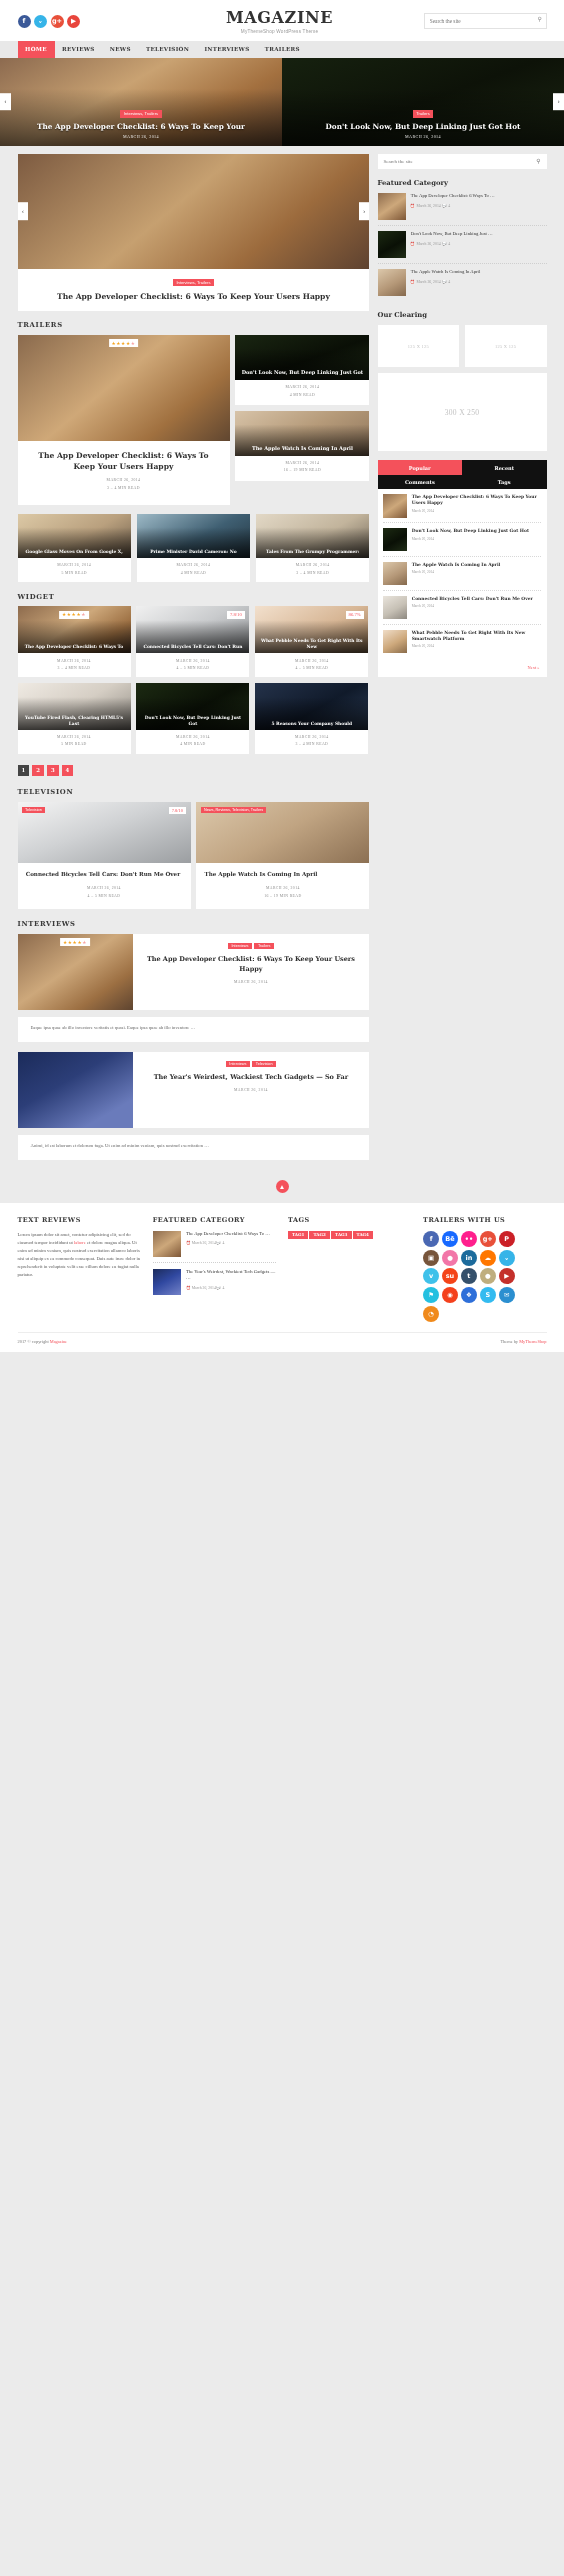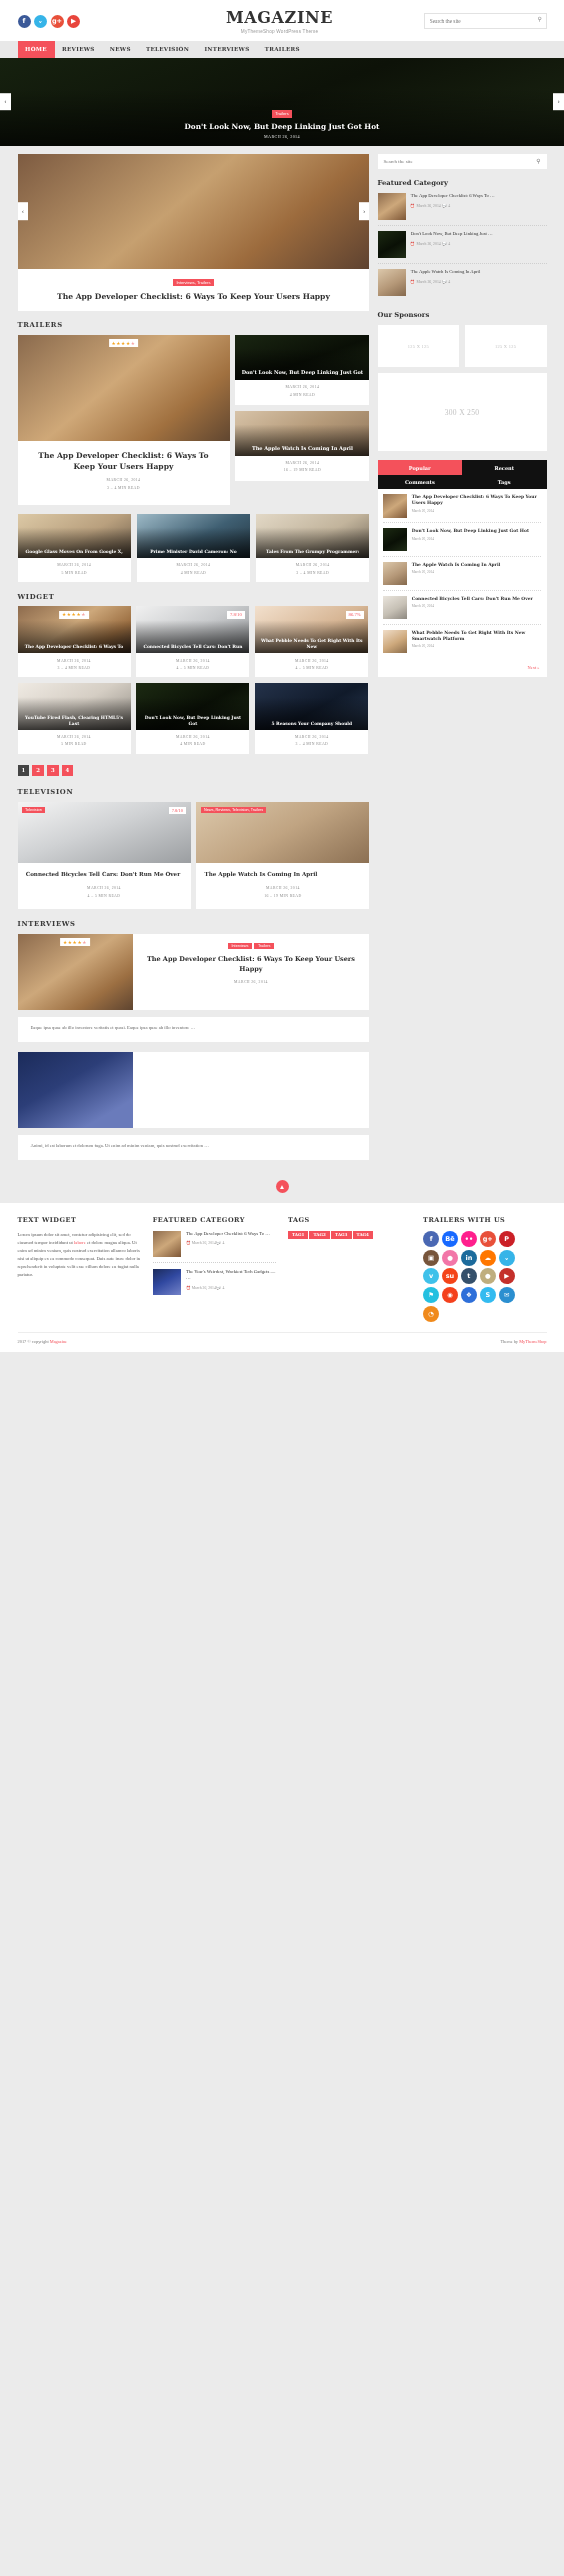--- a/index.html
+++ b/index.html
@@ -267,20 +267,28 @@
     <div class="nav-item">REVIEWS</div>
     <div class="nav-item">NEWS</div>
     <div class="nav-item">TELEVISION</div>
     <div class="nav-item">INTERVIEWS</div>
     <div class="nav-item">TRAILERS</div>
   </div>
 </div>
 
 <div class="topslider">
   <div class="sarrow l">‹</div>
+  <div class="tsl">
+    <div class="tsov"></div>
+    <div class="tcap">
+      <span class="tcat">Interviews, Trailers</span>
+      <div class="ttitle">The App Developer Checklist: 6 Ways To Keep Your</div>
+      <div class="tdate">MARCH 26, 2014</div>
+    </div>
+  </div>
   <div class="tsr">
     <div class="tsov"></div>
     <div class="tcap">
       <span class="tcat">Trailers</span>
       <div class="ttitle">Don't Look Now, But Deep Linking Just Got Hot</div>
       <div class="tdate">MARCH 26, 2014</div>
     </div>
   </div>
   <div class="sarrow r">›</div>
 </div>
@@ -486,20 +494,28 @@
           <span class="iv-cat">Trailers</span>
         </div>
         <div class="iv-title">The App Developer Checklist: 6 Ways To Keep Your Users Happy</div>
         <div class="iv-date">MARCH 26, 2014</div>
       </div>
     </div>
     <div class="iv-ex">Eaque ipsa quae ab illo inventore veritatis et quasi. Eaque ipsa quae ab illo inventore …</div>
 
     <div class="iv-card">
       <div class="iv-img b"></div>
+      <div class="iv-body">
+        <div class="iv-cats">
+          <span class="iv-cat">Interviews</span>
+          <span class="iv-cat">Television</span>
+        </div>
+        <div class="iv-title">The Year's Weirdest, Wackiest Tech Gadgets — So Far</div>
+        <div class="iv-date">MARCH 26, 2014</div>
+      </div>
     </div>
     <div class="iv-ex">Animi, id est laborum et dolorum fuga. Ut enim ad minim veniam, quis nostrud exercitation …</div>
   </div>
 
   <div class="col-side">
 
     <div class="ssearch">
       <input type="text" placeholder="Search the site" style="">
       <span class="mg">⚲</span>
     </div>
@@ -523,21 +539,21 @@
       <div class="frow" style="border-bottom:none;">
         <div class="fthumb c"></div>
         <div class="ftxt">
           <div class="ftitle">The Apple Watch Is Coming In April</div>
           <div class="fmeta"><span>⏰</span> <span>March 26, 2014</span> &nbsp;<span>💬</span> <span>4</span></div>
         </div>
       </div>
     </div>
 
     <div class="sbox">
-      <div class="stitle">Our Sponsors</div>
+      <div class="stitle">Our Clearing</div>
       <div class="sponsors">
         <div class="sp125">125 X 125</div>
         <div class="sp125">125 X 125</div>
       </div>
       <div class="sp300">300 X 250</div>
     </div>
 
 
     <div class="sbox">
       <div class="tabs">
@@ -591,21 +607,21 @@
 </div>
 
 <div class="backtop">
   <span>▲</span>
 </div>
 
 <div class="footer">
   <div class="wrap">
     <div class="fgrid">
       <div class="fcol">
-        <div class="fhead">TEXT WIDGET</div>
+        <div class="fhead">TEXT REVIEWS</div>
         <div class="ftext">
           <span>Lorem ipsum dolor sit amet, contetur adipisicing elit, sed do eiusmod tempor incididunt ut </span><a href="#">labore</a><span> et dolore magna aliqua. Ut enim ad minim veniam, quis nostrud exercitation ullamco laboris nisi ut aliquip ex ea commodo consequat. Duis aute irure dolor in reprehenderit in voluptate velit esse cillum dolore eu fugiat nulla pariatur.</span>
         </div>
       </div>
 
       <div class="fcol">
         <div class="fhead">FEATURED CATEGORY</div>
         <div class="frow">
           <div class="fthumb a"></div>
           <div class="ftxt">

